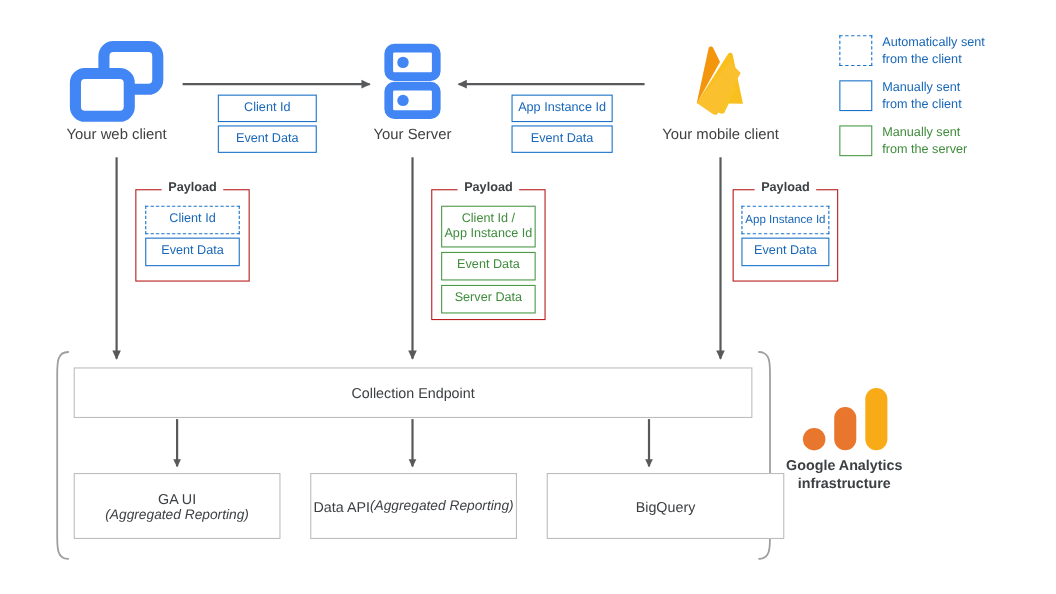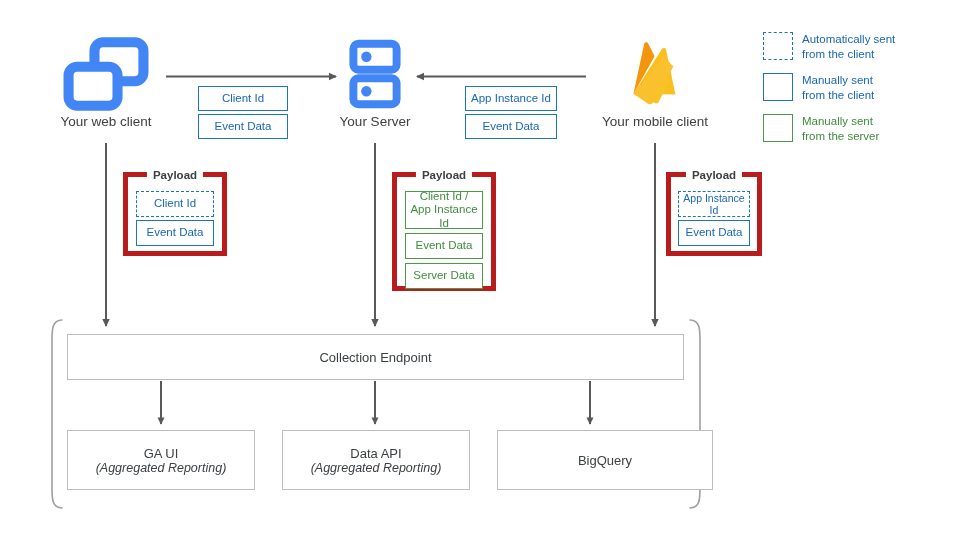--- a/index.html
+++ b/index.html
@@ -24,21 +24,21 @@
     font-size:11.5px;
     background:#ffffff;
   }
   .tag-blue{border:1.4px solid #1a73c8;color:#1967b8;}
   .tag-blue-dashed{border:1.4px dashed #1a73c8;color:#1967b8;}
   .tag-green{border:1.4px solid #4a9a47;color:#3f8c3c;}
 
   
   .payload{
     box-sizing:border-box;
-    border:5px solid #b91c1c;
+    border:1px solid #b91c1c;
     background:#fff;
   }
   .payload-title{
     position:absolute;top:-8px;left:50%;transform:translateX(-50%);
     background:#fff;padding:0 6px;
     font-size:11.5px;font-weight:bold;color:#3c4043;white-space:nowrap;
   }
 
   
   .grey-box{
@@ -170,29 +170,38 @@
 
   <div class="abs grey-box" style="left:67px;top:334px;width:617px;height:46px;">
     <span class="t1">Collection Endpoint</span>
   </div>
 
   <div class="abs grey-box" style="left:67px;top:430px;width:188px;height:60px;flex-direction:column;">
     <span class="t1">GA UI</span>
     <span class="t2">(Aggregated Reporting)</span>
   </div>
 
-  <div class="abs grey-box" style="left:282px;top:430px;width:188px;height:60px;flex-direction:column;">
+  <div class="abs grey-box" style="left:282px;top:430px;width:188px;height:60px;flex-direction:row;">
     <span class="t1">Data API</span>
     <span class="t2">(Aggregated Reporting)</span>
   </div>
 
   <div class="abs grey-box" style="left:497px;top:430px;width:216px;height:60px;flex-direction:column;">
     <span class="t1">BigQuery</span>
   </div>
 
+  <div class="abs" style="left:700px;top:350px;width:135px;">
+    <svg width="135" height="62" viewBox="0 0 70 34" style="margin:0 auto;">
+      <rect x="45.5" y="1.5" width="11" height="31" rx="5.5" ry="5.5" fill="#f9ab17"></rect>
+      <rect x="30" y="11" width="11" height="21.5" rx="5.5" ry="5.5" fill="#e8762c"></rect>
+      <circle cx="20" cy="27" r="5.6" fill="#e8762c"></circle>
+    </svg>
+    <div class="ga-caption" style="white-space:pre-line;margin-top:3px;">Google Analytics
+infrastructure</div>
+  </div>
 
   <div class="abs" style="left:763px;top:32px;width:200px;">
 
     <div class="legend-row" style="margin-bottom:11px;">
       <div class="legend-swatch sw-dashed"></div>
       <div class="legend-text lt-blue">
         <div>Automatically sent</div>
         <div>from the client</div>
       </div>
     </div>

